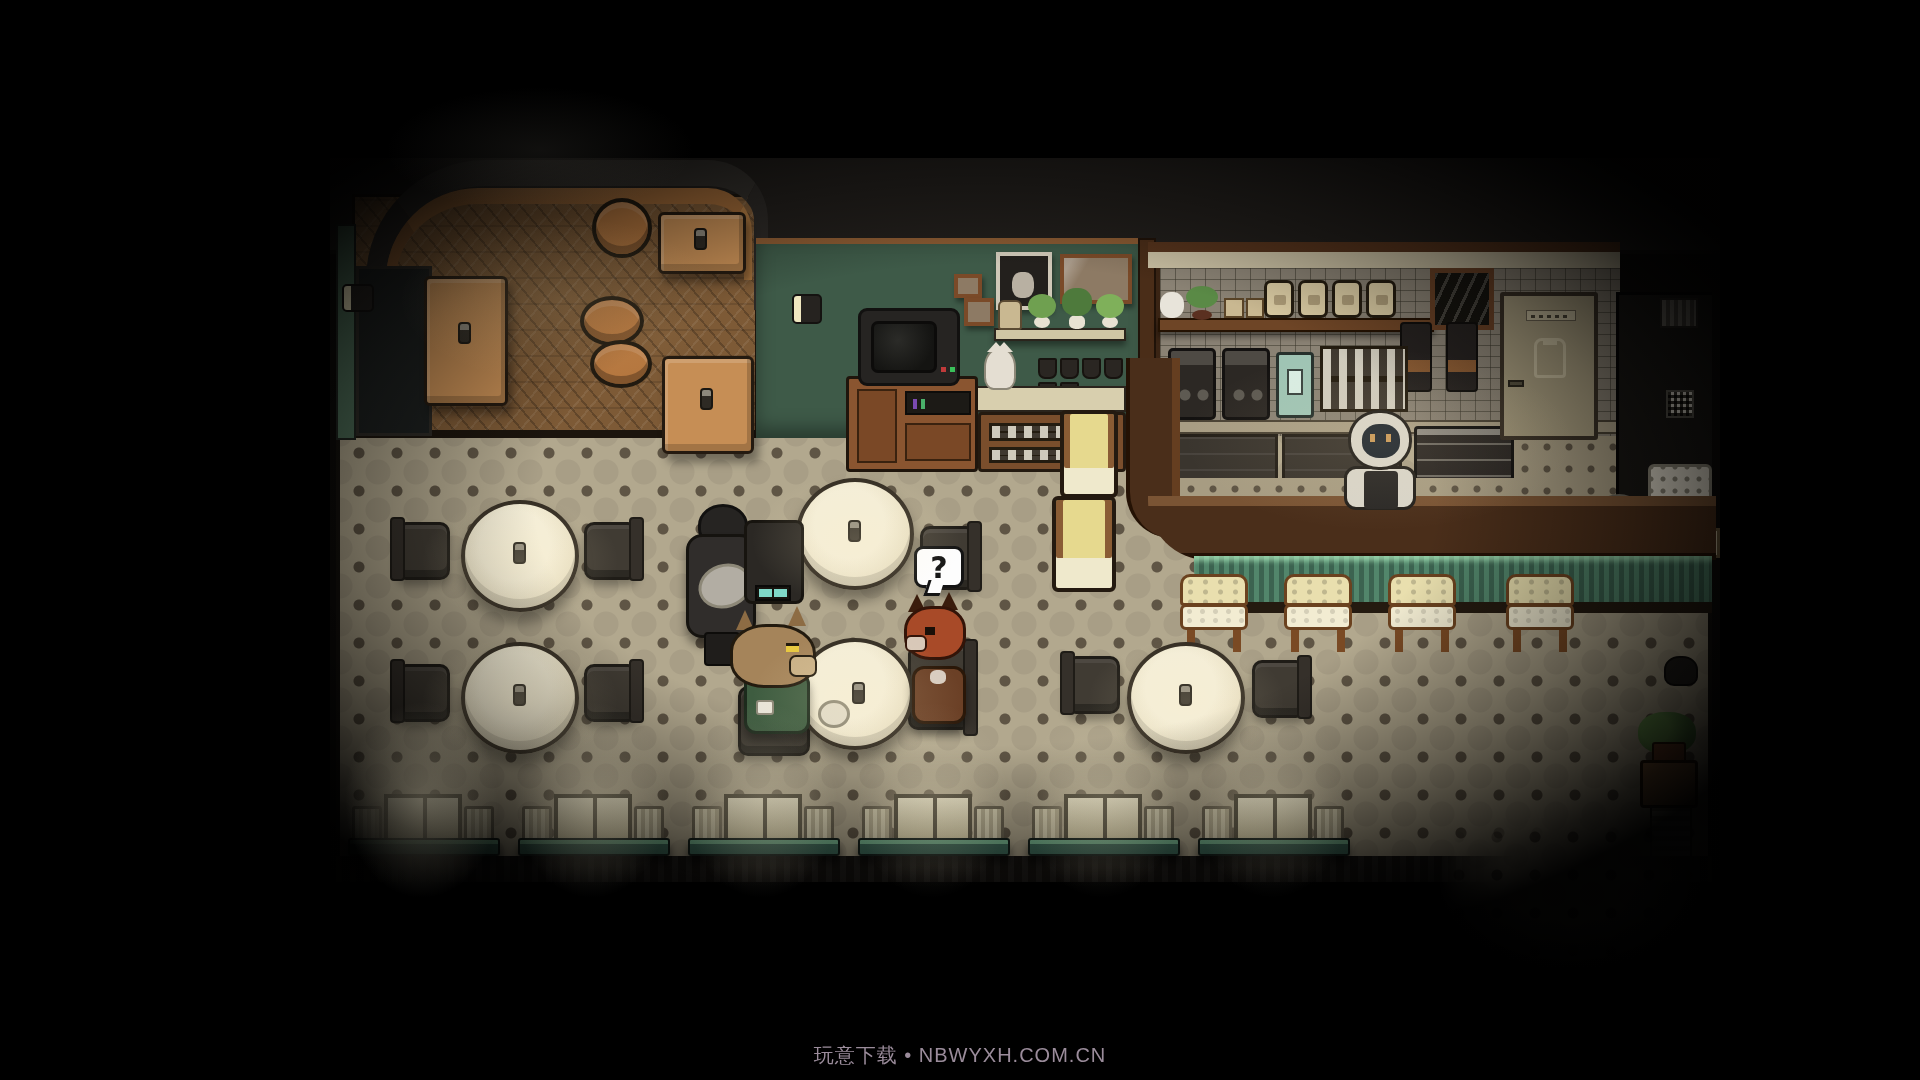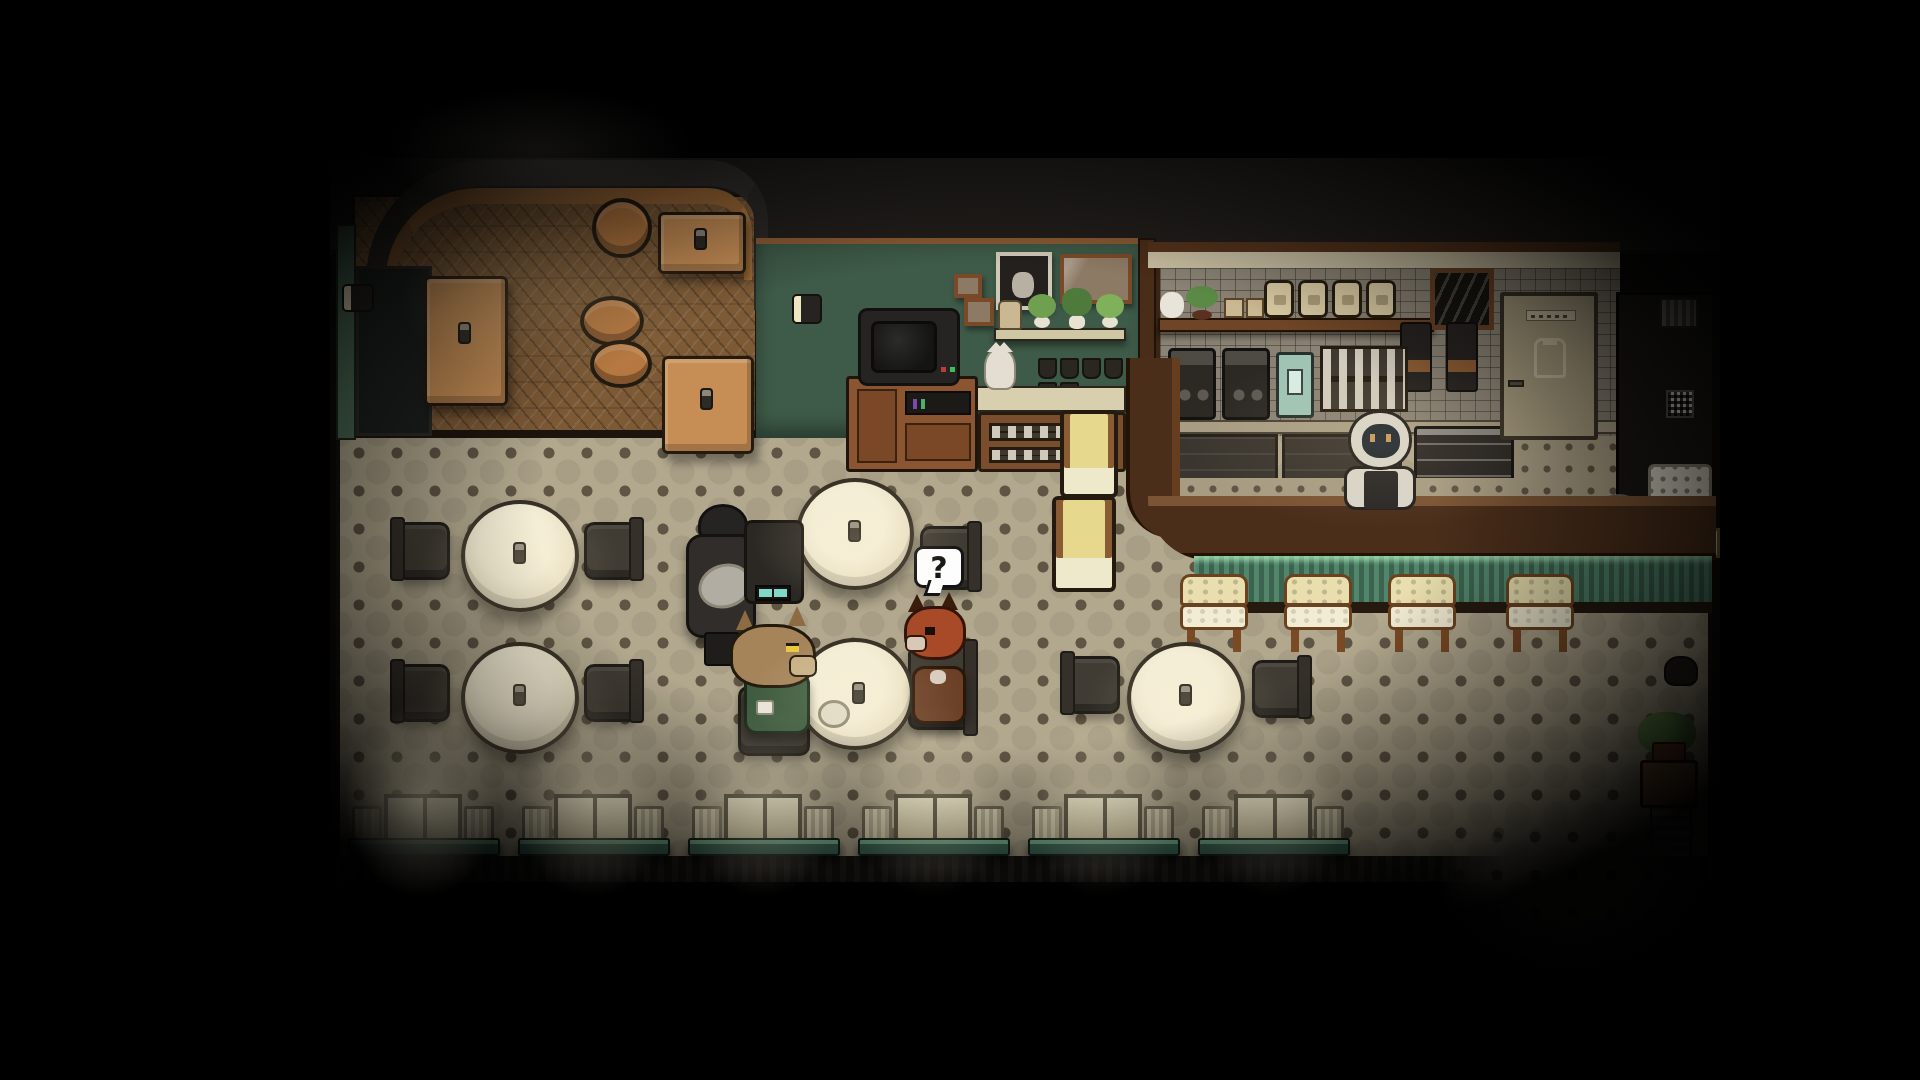--- a/index.html
+++ b/index.html
@@ -365,14 +365,17 @@
 
   <div class="abs" style="left:1664px;top:656px;width:34px;height:30px;background:#23201c;border:2px solid #0f0d0b;border-radius:45% 45% 30% 30%;"></div>
   <div class="abs" style="left:1638px;top:712px;width:58px;height:42px;background:radial-gradient(circle at 30% 40%, #6fa050 0 30%, #4e7a3c 70%);border-radius:45%;"></div>
   <div class="abs" style="left:1652px;top:742px;width:34px;height:24px;background:#7a4428;border:2px solid #2a1708;border-radius:3px;"></div>
   <div class="abs" style="left:1640px;top:760px;width:58px;height:48px;background:#9a6a40;border:3px solid #2a1708;border-radius:4px;"></div>
   <div class="abs" style="left:1650px;top:806px;width:42px;height:52px;background:repeating-linear-gradient(0deg,#cfc6ae 0 5px,#8a8068 5px 10px);border:2px solid #2a241c;"></div>
   <div class="abs tile" style="left:1440px;top:818px;width:260px;height:150px;-webkit-mask-image:radial-gradient(ellipse at 50% 40%, #000 35%, transparent 72%);mask-image:radial-gradient(ellipse at 50% 40%, #000 35%, transparent 72%);"></div>
 
   <div id="lighting" class="abs" style="left:0;top:0;width:1920px;height:1080px;"></div>
 
+  <div id="watermark" class="abs">
+    <span>玩意下载 • NBWYXH.COM.CN</span>
+  </div>
 
 </div>
 
 </body></html>

